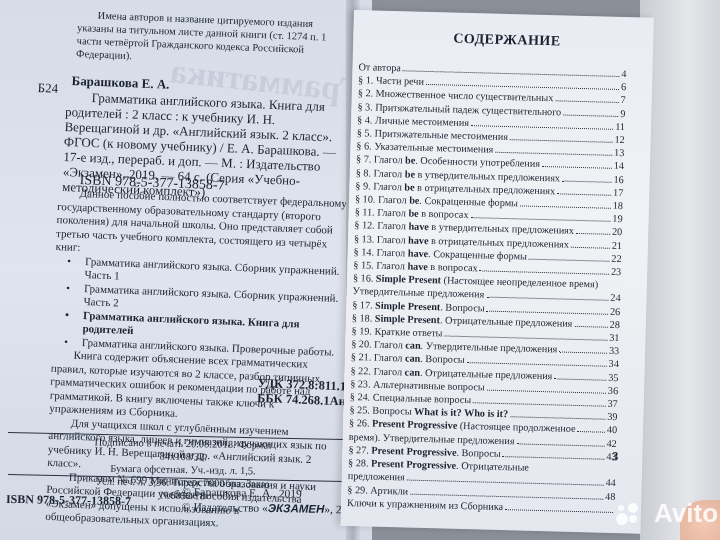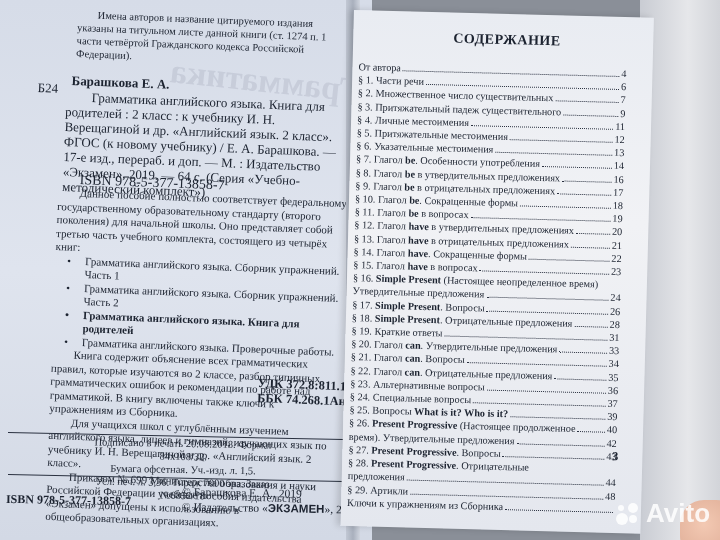--- a/index.html
+++ b/index.html
@@ -44,35 +44,35 @@
   .desc p { margin:0; text-indent:22px; }
   .desc ul { margin:0; padding:0 0 0 30px; list-style:none; }
   .desc li { position:relative; font-size:11px; }
   .desc li::before { content:"•"; position:absolute; left:-18px; }
   .desc li.bold { font-weight:bold; }
   .codes { left:258px; top:376px; font-weight:bold; font-size:12.5px; line-height:15px; text-align:left; }
   .rule { position:absolute; height:1px; background:#2a3140; transform:rotate(1.2deg); transform-origin:0 0; }
   .imprint { position:absolute; left:78px; top:437px; font-size:10.5px; line-height:13px; text-align:center; width:210px; transform:rotate(1deg); }
   .isbn2 { position:absolute; left:6px; top:493px; font-weight:bold; font-size:12px; transform:rotate(1deg); }
   .copy { position:absolute; left:182px; top:486px; font-size:11.5px; line-height:15px; transform:rotate(1deg); }
-  .copy .brand { font-family:"Liberation Sans", sans-serif; font-weight:bold; }
+  .copy .brand { font-family:"Liberation Sans", sans-serif; font-style:italic; font-weight:bold; }
   
   .toc-title { position:absolute; left:100px; top:18px; font-weight:bold; font-size:14px; letter-spacing:.5px; }
   .toc { position:absolute; left:6px; top:50px; width:268px; font-size:10.2px; line-height:13.2px; }
   .toc-row { display:flex; align-items:baseline; white-space:nowrap; }
   .toc-row .t { flex:0 0 auto; }
   .toc-row .t b { font-weight:bold; }
   .toc-row .dots { flex:1 1 auto; overflow:hidden; border-bottom:1px dotted #2a3140; margin:0 2px 3px; min-width:6px; }
   .toc-row .pg { flex:0 0 auto; }
   .page-num { position:absolute; left:270px; top:432px; font-weight:bold; font-size:12px; }
   .finger {
     position:absolute; left:680px; top:500px; width:60px; height:60px; border-radius:40%;
     background:radial-gradient(circle at 40% 40%,#f3c9b3,#d9a58e);
   }
-  .avito { position:absolute; left:616px; top:498px; display:flex; align-items:center; gap:4px;
+  .avito { position:absolute; left:616px; top:498px; display:flex; align-items:center; gap:12px;
     color:rgba(255,255,255,.85); font-family:"Liberation Sans", sans-serif; font-size:26px; font-weight:bold; }
   .avito .dots-logo { position:relative; width:26px; height:22px; }
   .avito .dots-logo span { position:absolute; border-radius:50%; background:rgba(255,255,255,.85); }
 </style>
 </head>
 <body>
 
 <div class="bg-right"></div>
 
 <div class="page-left">

